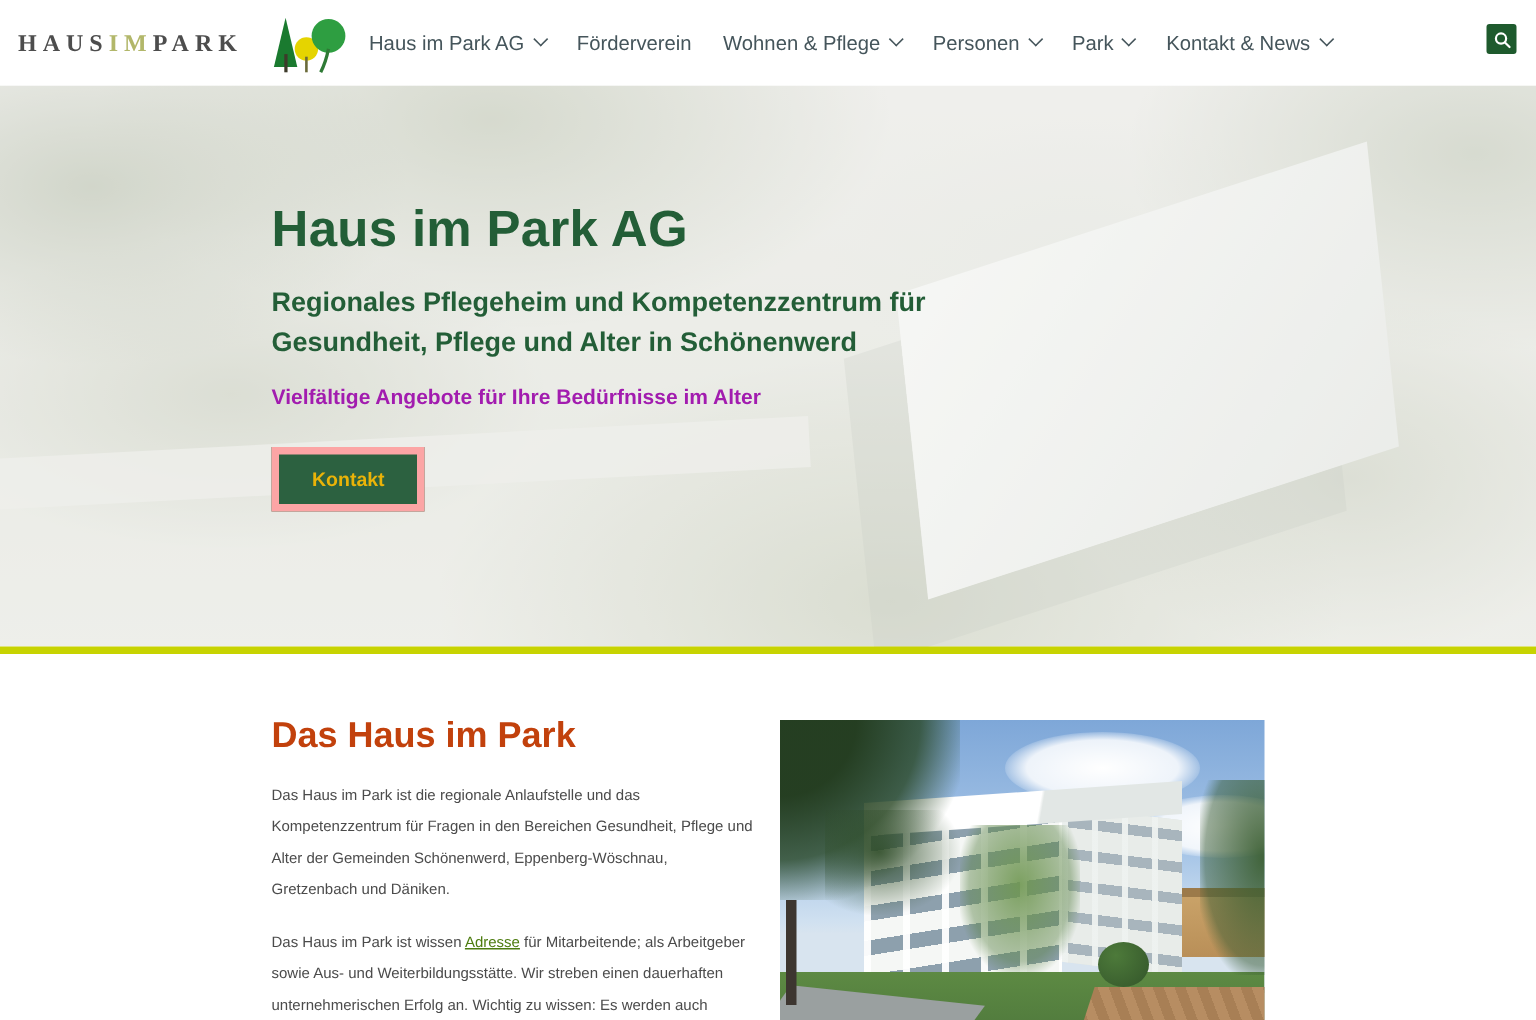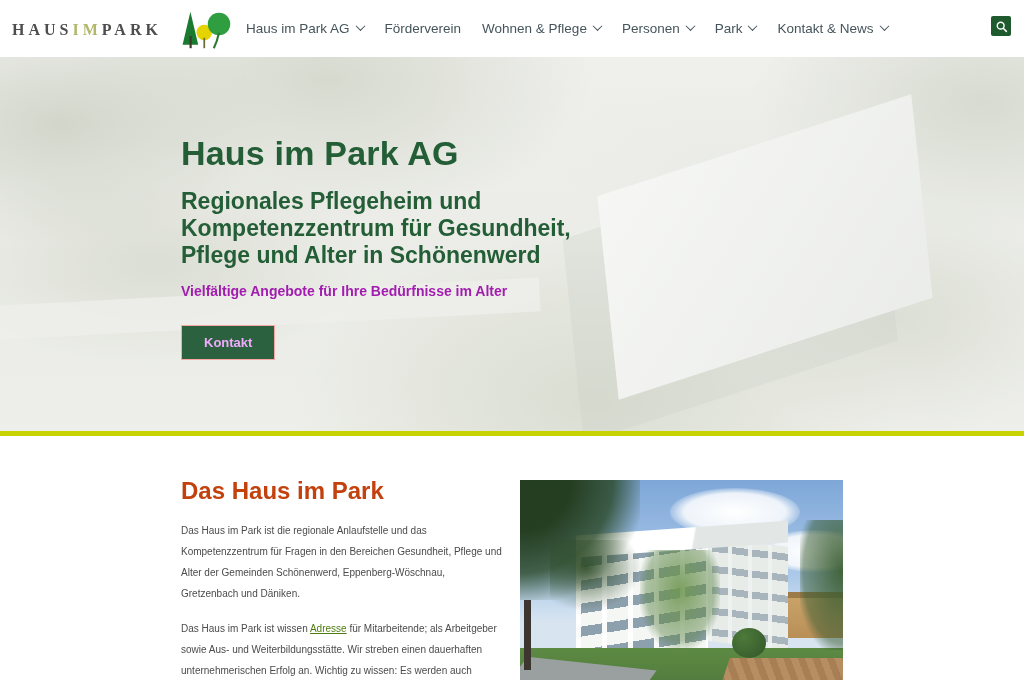--- a/index.html
+++ b/index.html
@@ -28,23 +28,23 @@
       radial-gradient(ellipse 330px 190px at 96% 12%, rgba(130,144,110,.65), transparent 70%),
       radial-gradient(ellipse 260px 170px at 88% 70%, rgba(138,148,115,.5), transparent 70%),
       radial-gradient(ellipse 220px 120px at 70% 30%, rgba(205,208,198,.9), transparent 75%),
       linear-gradient(180deg,#d9d9d2 0%,#ced1c4 60%,#d6d8cd 100%);
   }
   .hero-building{position:absolute;left:600px;top:90px;width:330px;height:200px;background:linear-gradient(135deg,#e9ebe6,#cfd3cc);transform:rotate(-18deg) skewX(-12deg);box-shadow:-40px 30px 0 rgba(120,130,110,.25);}
   .hero-road{position:absolute;left:-20px;top:235px;width:560px;height:34px;background:rgba(215,216,208,.8);transform:rotate(-3deg);}
   .hero-wash{position:absolute;inset:0;background:rgba(255,255,255,.58);}
   .hero-inner{position:absolute;left:181px;top:77px;z-index:2;}
   .hero-title{margin:0;font-size:34px;font-weight:700;color:#235e37;letter-spacing:.2px;}
-  .hero-subtitle{margin:15px 0 0 0;font-size:23px;font-weight:700;color:#235e37;line-height:27px;width:445px;}
+  .hero-subtitle{margin:15px 0 0 0;font-size:18px;font-weight:700;color:#235e37;line-height:27px;width:445px;}
   .hero-tagline{margin:14px 0 0 0;font-size:14px;font-weight:700;color:#a21caf;}
-  .cta-btn{margin-top:26px;display:inline-block;background:#2c6140;color:#f0abfc;font-size:13px;font-weight:700;padding:9px 22px;border:1px solid #fca5a5;cursor:pointer;font-family:"Liberation Sans",sans-serif;}
+  .cta-btn{margin-top:26px;display:inline-block;background:#2c6140;color:#eab308;font-size:13px;font-weight:700;padding:9px 22px;border:5px solid #fca5a5;cursor:pointer;font-family:"Liberation Sans",sans-serif;}
   .divider{position:absolute;left:0;top:431px;width:1024px;height:5px;background:#c7d300;z-index:4;}
   
   .about{position:absolute;left:181px;top:477px;width:323px;}
   .about h2{margin:0 0 15px 0;font-size:24px;font-weight:700;color:#c2410c;}
   .about p{margin:0 0 14px 0;font-size:10px;line-height:21px;color:#4b4b4b;}
   .inline-link{color:#4d7c0f;text-decoration:underline;cursor:pointer;}
   
   .photo{position:absolute;left:520px;top:480px;width:323px;height:230px;overflow:hidden;background:linear-gradient(180deg,#7ea7d8 0%,#a9c7e8 40%,#cfe0f0 58%,#d8e4ef 62%);}
   .cloud{position:absolute;background:radial-gradient(ellipse at center,#fff 0%,rgba(255,255,255,.85) 55%,rgba(255,255,255,0) 75%);border-radius:50%;}
   .cloud.c1{left:150px;top:8px;width:130px;height:48px;}

